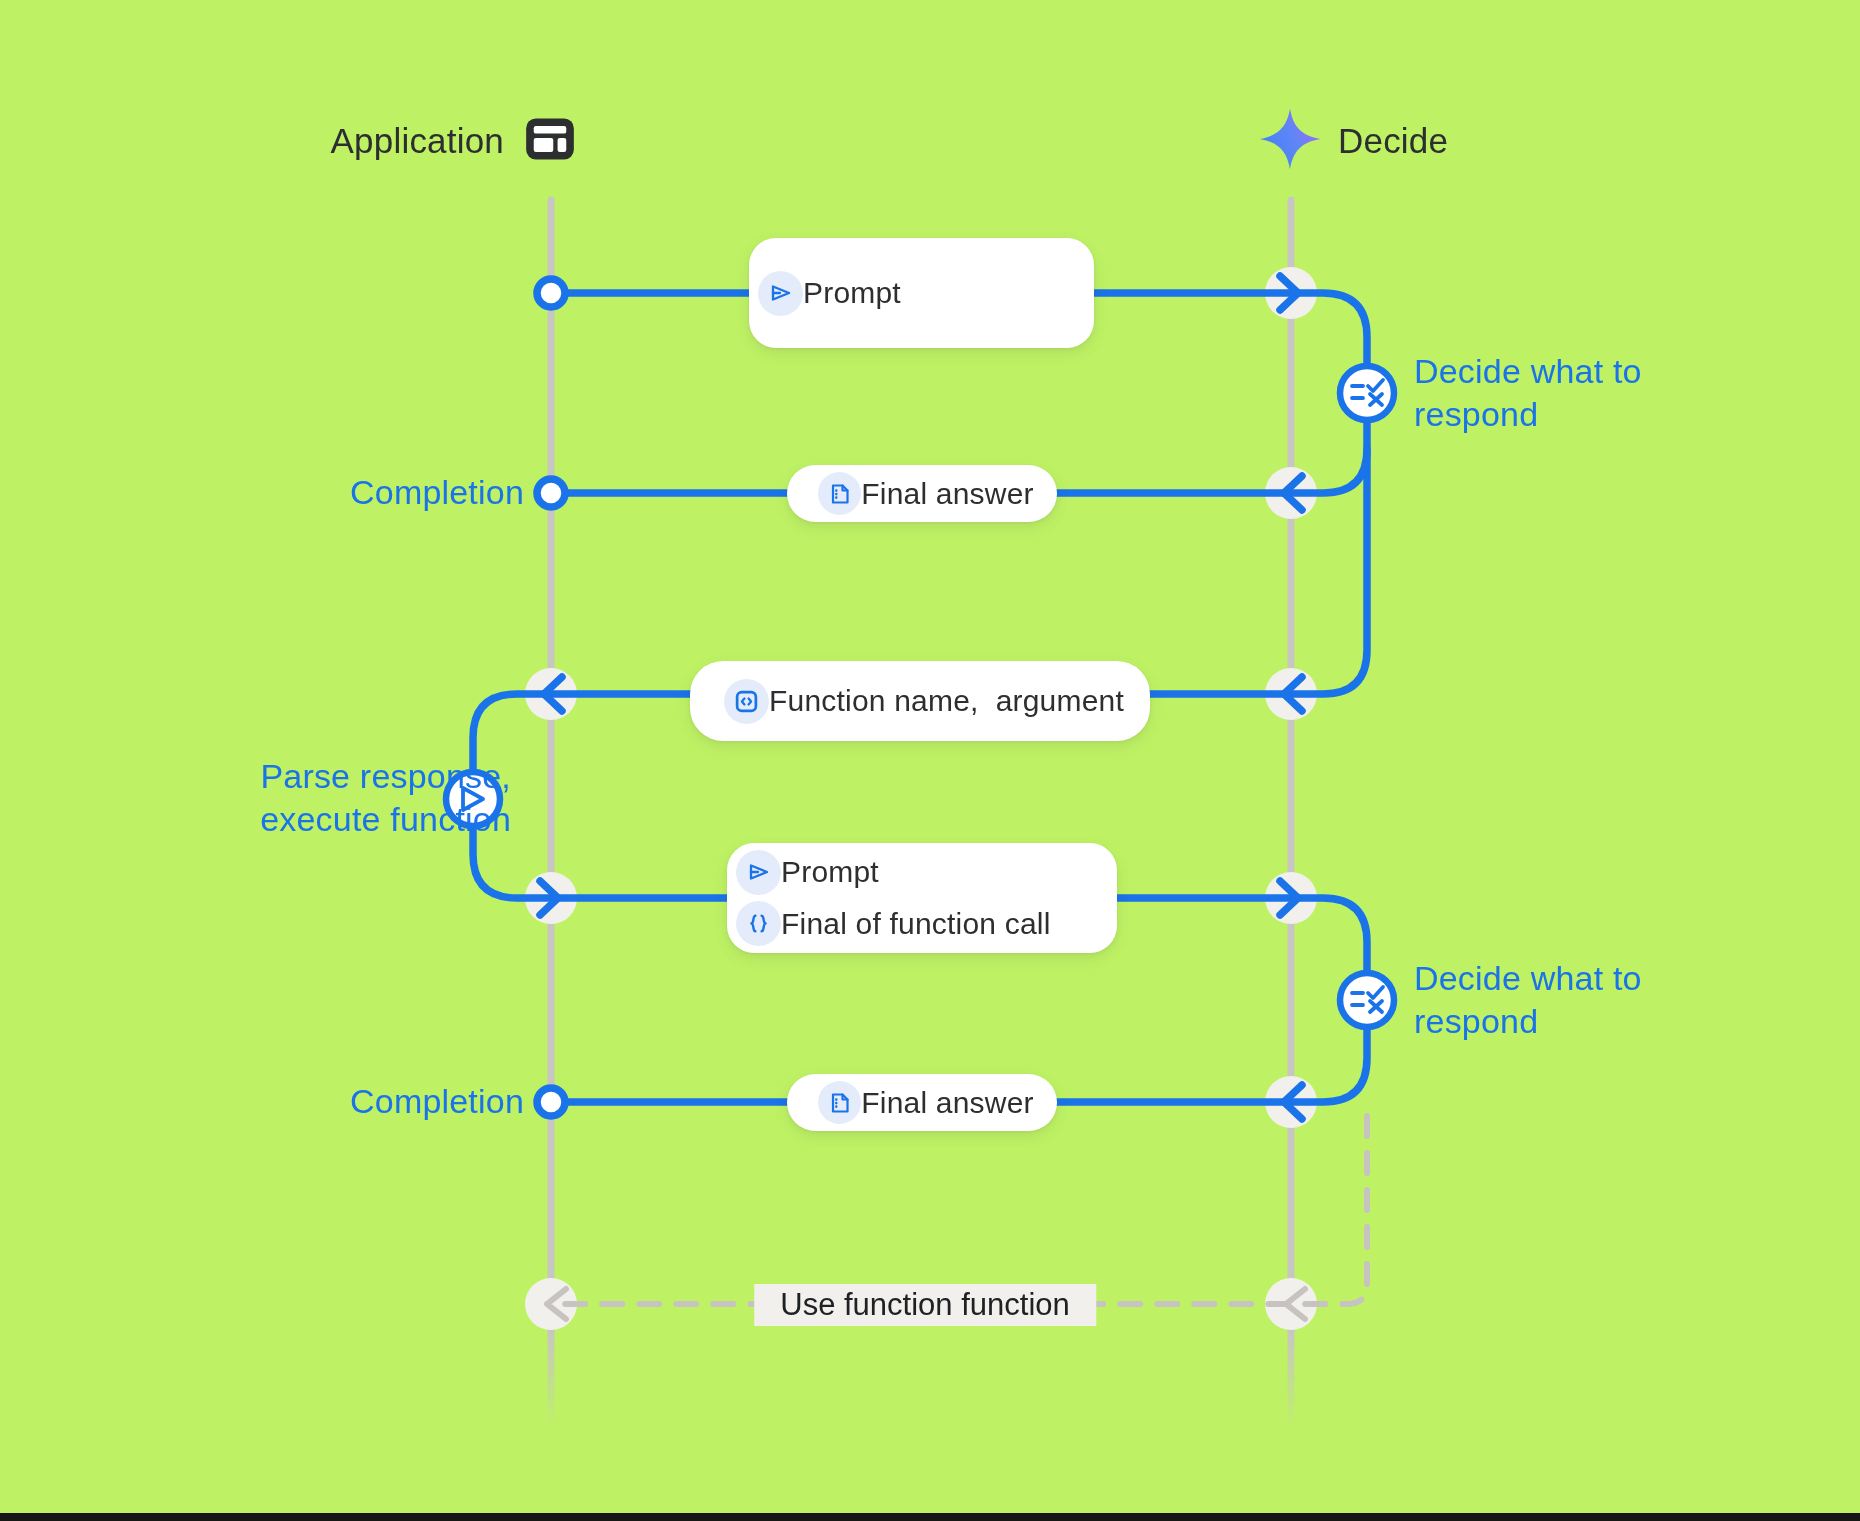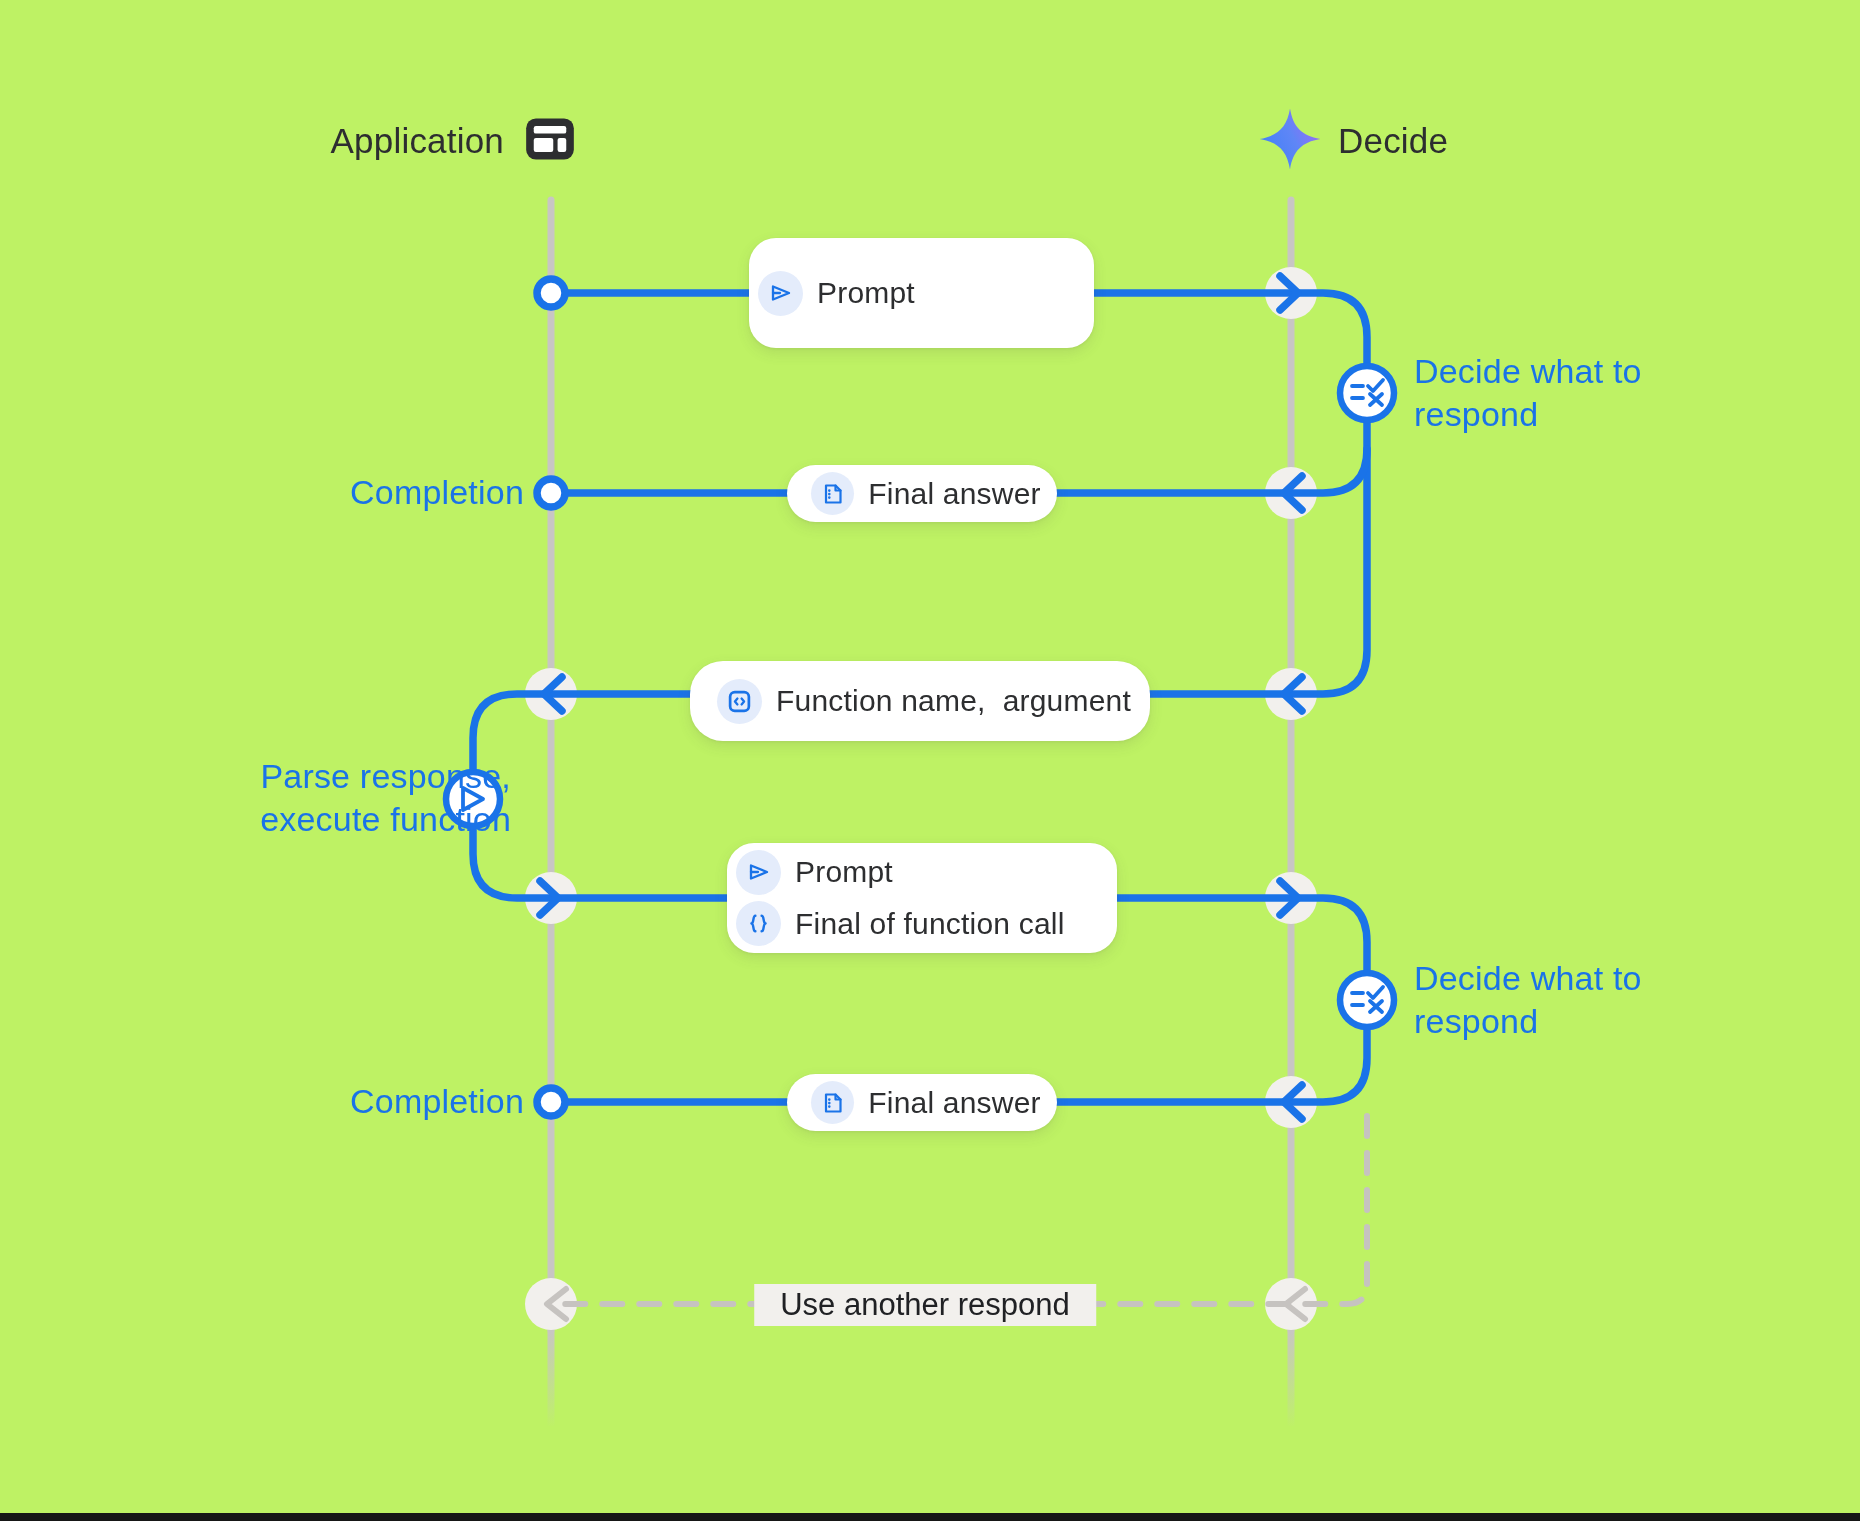--- a/index.html
+++ b/index.html
@@ -21,21 +21,21 @@
   .app-label{top:121px;right:1356px;}
   .gem-label{top:121px;left:1338px;}
   .app-icon{position:absolute;left:524px;top:113px;width:52px;height:52px;}
   .gem-icon{position:absolute;left:1259px;top:105px;width:62px;height:68px;}
   
   .msg-box{
     position:absolute;background:#ffffff;
     box-shadow:0 5px 14px rgba(70,70,70,.12),0 1px 3px rgba(70,70,70,.08);
     display:flex;flex-direction:column;justify-content:space-evenly;
   }
-  .msg-row{display:flex;align-items:center;gap:14px;padding-left:9px;}
+  .msg-row{display:flex;align-items:center;padding-left:9px;}
   .pill{flex-direction:row;align-items:center;}
   .chip{
     border-radius:50%;background:#e4ecfb;
     display:flex;align-items:center;justify-content:center;flex:none;
   }
   .chip-45{width:45px;height:45px;}
   .chip-43{width:43px;height:43px;}
   .msg-label{font-size:30px;font-weight:500;color:#2d2e30;white-space:pre;letter-spacing:.2px;}
   .box-prompt1{left:749px;top:238px;width:345px;height:110px;border-radius:27px;}
   .box-fa1{left:787px;top:465px;width:270px;height:57px;border-radius:29px;display:flex;}
@@ -247,16 +247,16 @@
       <span class="msg-label">Final answer</span>
     </div>
   </div>
 
   <div class="blue-note note-completion1">Completion</div>
   <div class="blue-note note-completion2">Completion</div>
   <div class="blue-note note-decide1">Decide what to respond</div>
   <div class="blue-note note-decide2">Decide what to respond</div>
   <div class="blue-note note-parse">Parse response, execute function</div>
 
-  <div class="use-another">Use another respond</div>
+  <div class="use-another">Use function function</div>
 
   <div class="bottom-bar"></div>
 </div>
 
 </body></html>

